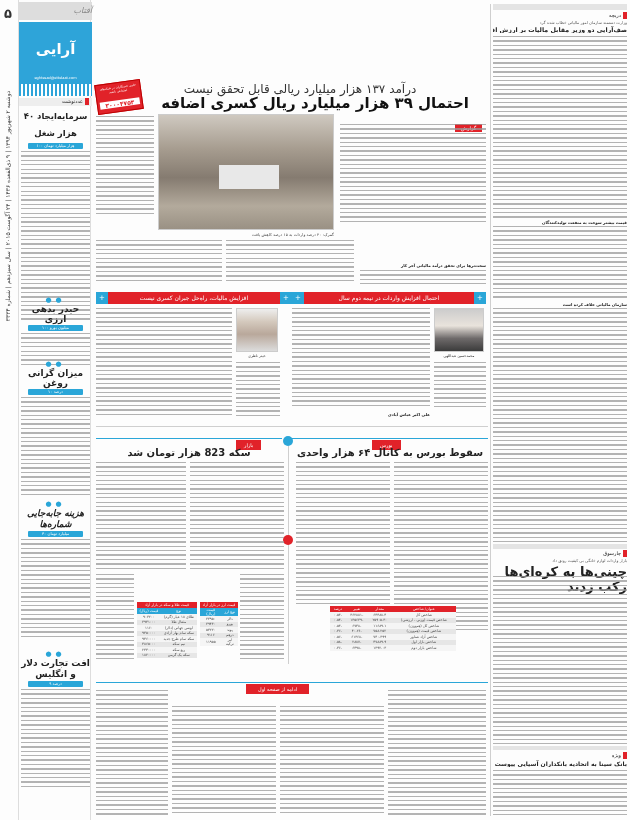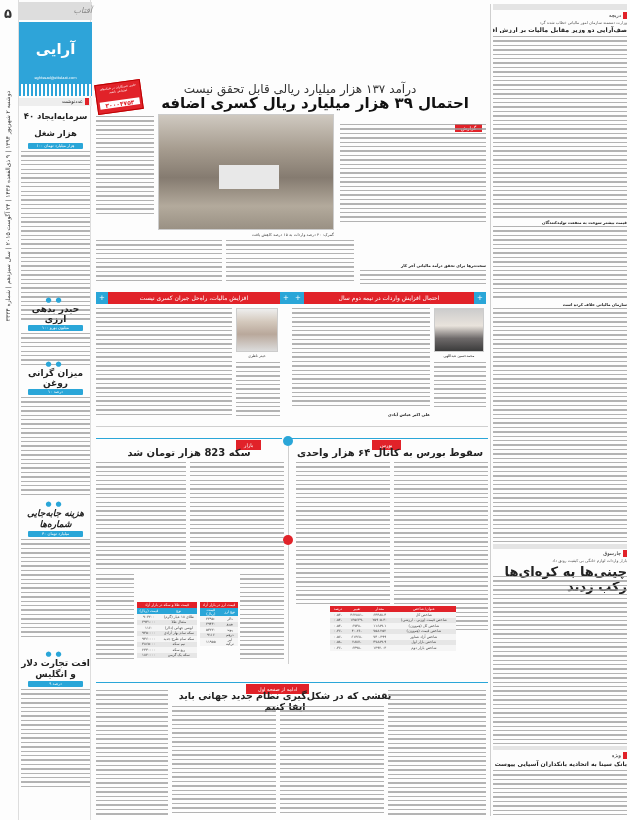--- a/index.html
+++ b/index.html
@@ -288,21 +288,20 @@
         </tr>
       </tbody>
   </table>
 
   <div class="abs txtlines" style="left:96px;top:574px;width:38px;height:86px;"></div>
 
   <div class="abs" style="left:96px;top:676px;width:392px;height:12px;">
     <div class="hline" style="left:0;top:6px;width:392px;background:#2aa6d8;"></div>
     <div class="abs" style="left:150px;top:0;width:70px;"><span class="tag" style="font-size:5px;padding:2px 12px;">ادامه از صفحه اول</span></div>
   </div>
-  <div class="abs rtl" style="left:170px;top:690px;width:230px;font-size:9.5px;font-weight:bold;text-align:center;">نقشی که در شکل‌گیری نظام جدید جهانی باید ایفا کنیم</div>
   <div class="abs txtlines" style="left:96px;top:690px;width:72px;height:126px;"></div>
   <div class="abs txtlines" style="left:172px;top:706px;width:104px;height:110px;"></div>
   <div class="abs txtlines" style="left:280px;top:706px;width:104px;height:110px;"></div>
   <div class="abs txtlines" style="left:388px;top:690px;width:98px;height:126px;"></div>
 
   <div class="vline" style="left:490px;top:4px;height:812px;"></div>
   <div class="abs" style="left:493px;top:4px;width:134px;height:812px;">
     <div class="abs" style="left:0;top:0;width:134px;height:6px;background:#e4e4e4;"></div>
     <div class="abs rtl" style="left:0;top:8px;width:134px;font-size:5px;">
       <span class="redicon"></span><span>دریچه</span>

